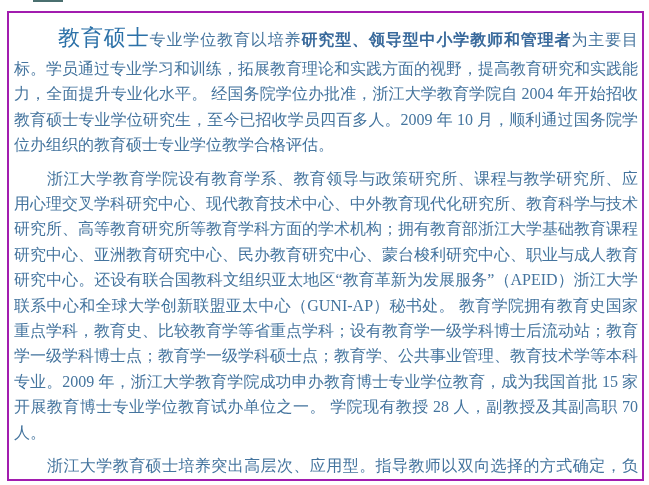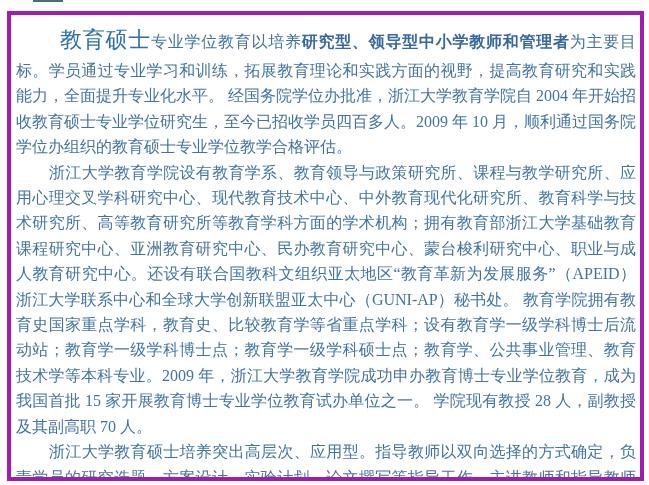--- a/index.html
+++ b/index.html
@@ -22,35 +22,35 @@
     height: 2px;
     background: #4a6f6f;
   }
   .text-frame {
     position: absolute;
     left: 7px;
     top: 11px;
     width: 637px;
     height: 470px;
     box-sizing: border-box;
-    border: 4px solid #a21caf;
+    border: 2px solid #a21caf;
     padding: 7px 4px 0 5px;
     overflow: hidden;
     background: #ffffff;
   }
   p.para {
     margin: 0;
     font-size: 16px;
     line-height: 25.4px;
     text-align: justify;
     color: #44749e;
     letter-spacing: 0;
   }
   p.para-intro { text-indent: 44px; }
-  p.para-body  { text-indent: 33px; }
+  p.para-body  { text-indent: 33px; margin-top: 8px; }
   .lead-title {
     font-size: 22px;
     line-height: 36px;
     color: #2c71a8;
   }
   .emphasis {
     font-weight: bold;
     color: #38699b;
   }
 </style>

